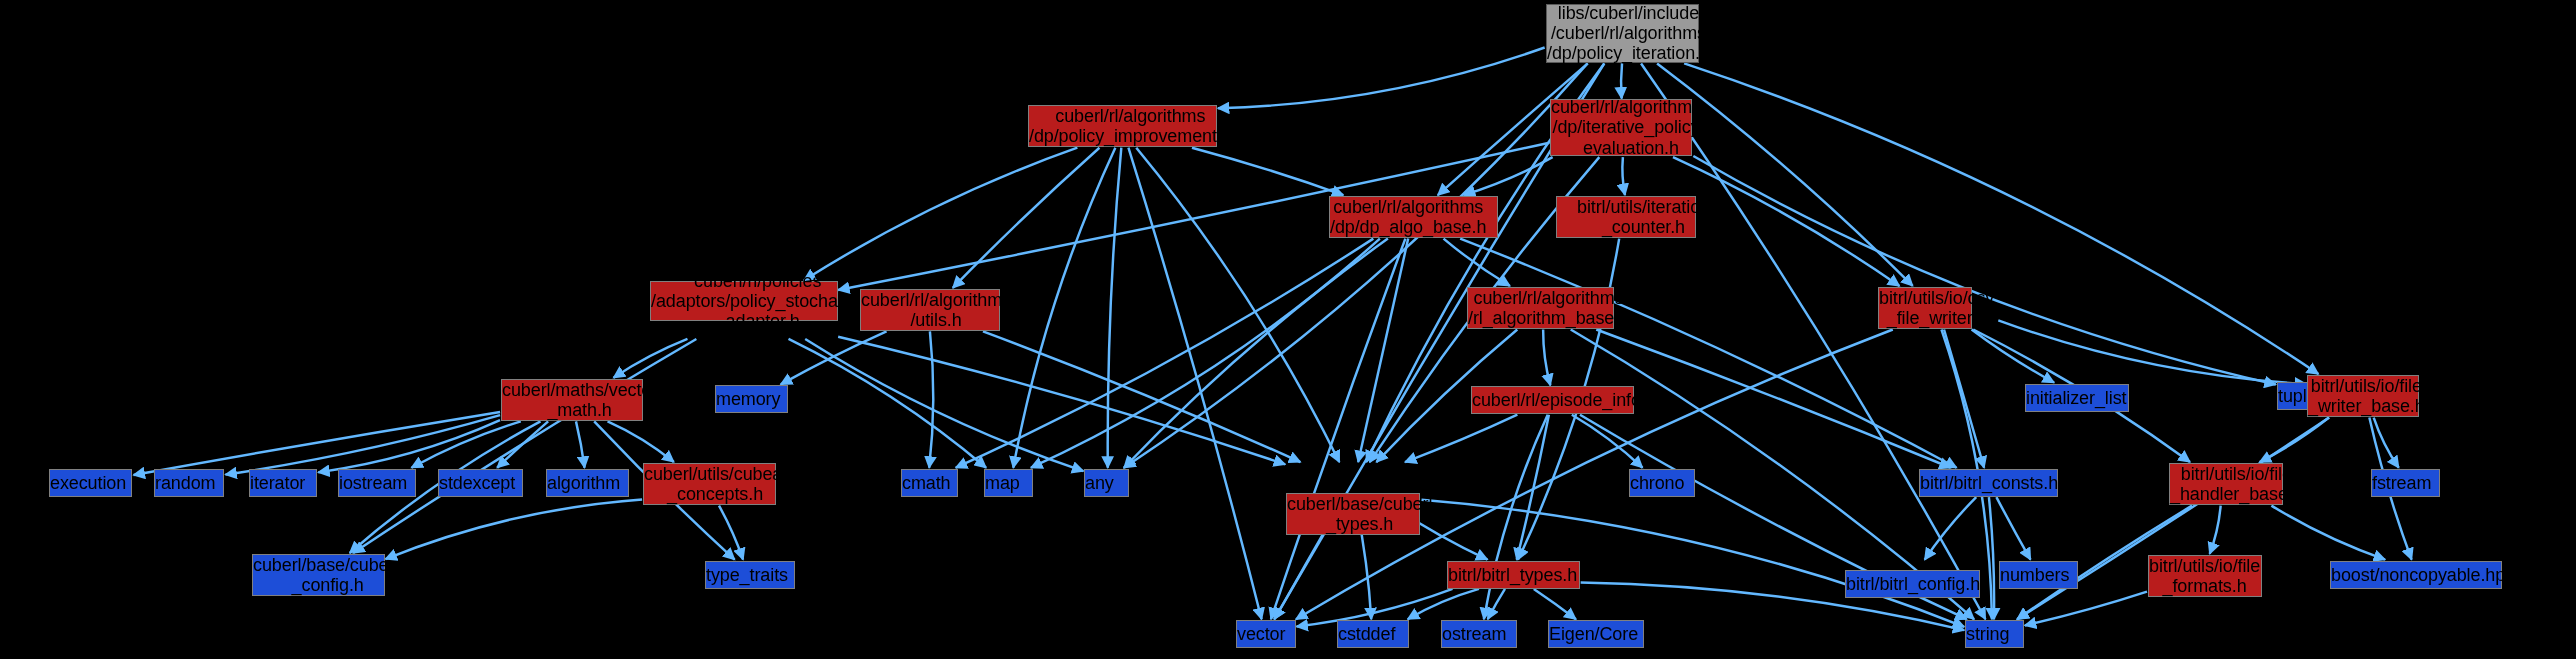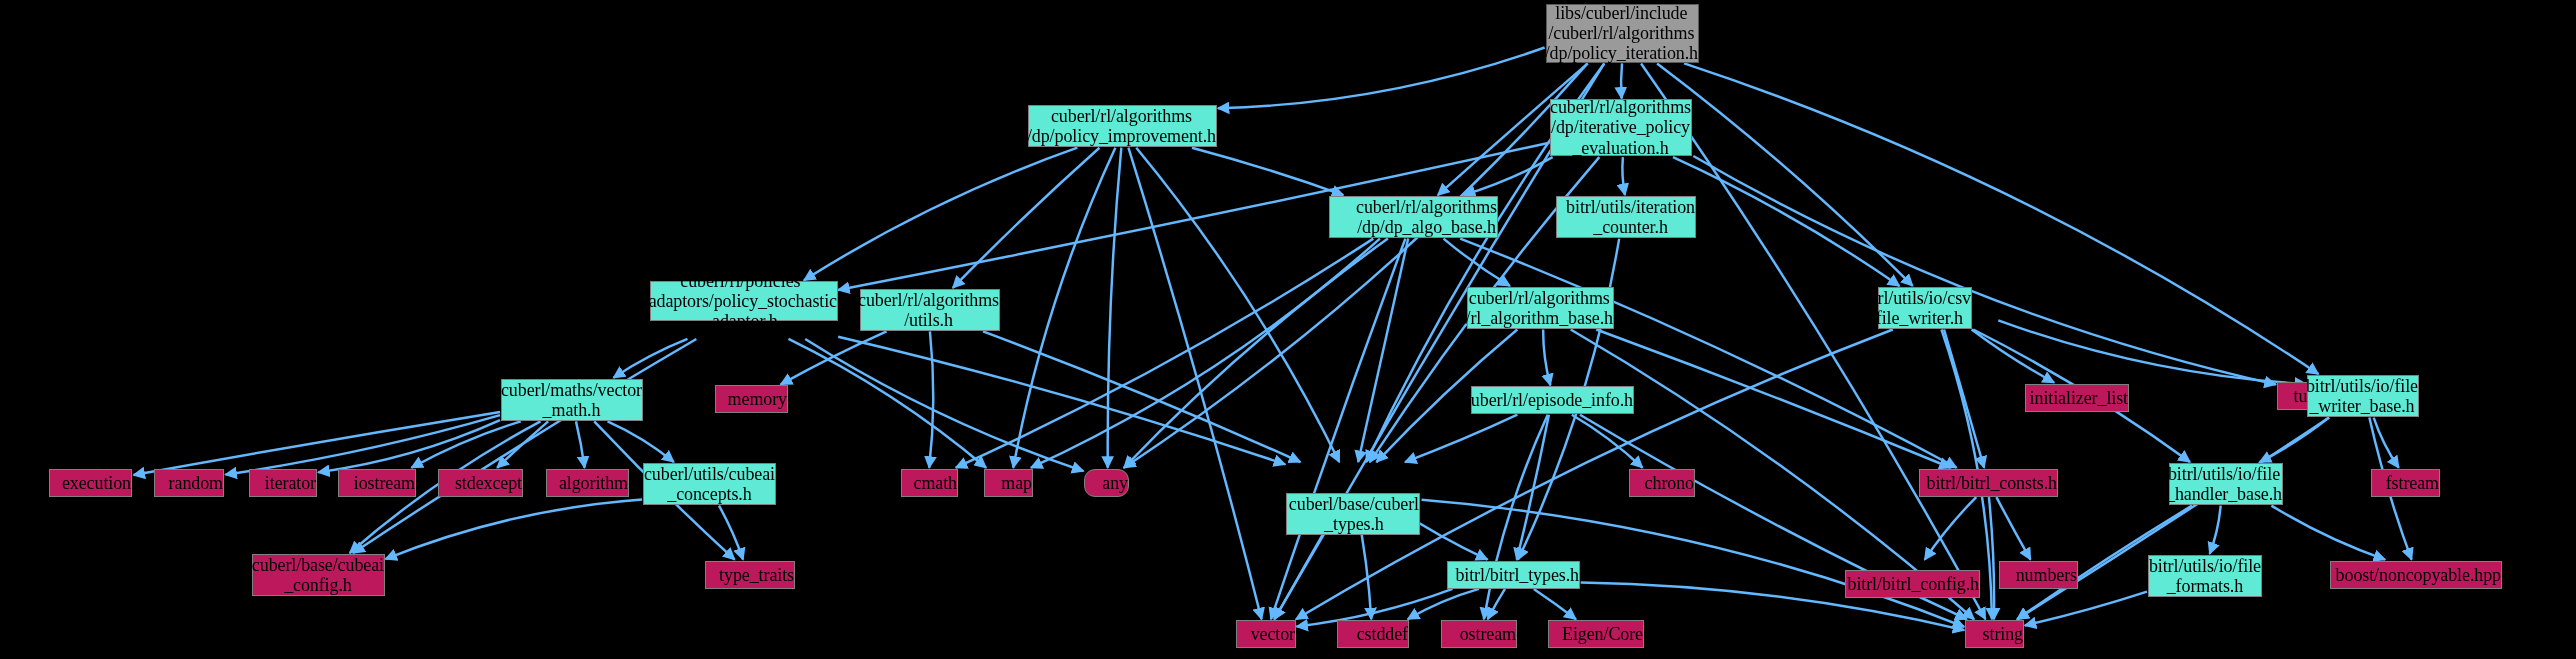--- a/index.html
+++ b/index.html
@@ -19,32 +19,31 @@
     position: absolute;
     left: 0; top: 0;
     width: 2576px; height: 659px;
   }
   .node {
     position: absolute;
     box-sizing: border-box;
     border: 1.4px solid #808080;
     display: flex;
     align-items: center;
-    justify-content: flex-end;
+    justify-content: flex-start;
     text-align: center;
     color: #000000;
     font-size: 18px;
     line-height: 1.12;
     white-space: pre;
     letter-spacing: -0.1px;
     overflow: visible;
-    font-family: Liberation Serif, serif;
-  }
-  .node.ext { background: #be185d; }
-  .node.local { background: #5eead4; }
+  }
+  .node.ext { background: #1d4ed8; }
+  .node.local { background: #b91c1c; }
   .node.root { background: #9a9a9a; border-color: #5a5a5a; }
   .node-label { display:block; }
 </style>
 </head>
 <body>
 
 <div id="graph-root">
   <svg class="edges" viewBox="0 0 2720 696" preserveAspectRatio="none">
     <defs>
       <marker id="arrow" viewBox="0 0 10 10" refX="9" refY="5" markerWidth="5.2" markerHeight="5.2" orient="auto-start-reverse">
@@ -142,21 +141,21 @@
       <div class="node root" style="left: 1546px; top: 3.8px; width: 153px; height: 59px;"><span class="node-label">libs/cuberl/include
 /cuberl/rl/algorithms
 /dp/policy_iteration.h</span></div>
       <div class="node local" style="left: 1028px; top: 105px; width: 189px; height: 42px;"><span class="node-label">cuberl/rl/algorithms
 /dp/policy_improvement.h</span></div>
       <div class="node local" style="left: 1550px; top: 99px; width: 142px; height: 57px;"><span class="node-label">cuberl/rl/algorithms
 /dp/iterative_policy
 _evaluation.h</span></div>
       <div class="node local" style="left: 1329px; top: 196px; width: 169px; height: 42px;"><span class="node-label">cuberl/rl/algorithms
 /dp/dp_algo_base.h</span></div>
-      <div class="node local" style="left: 1556px; top: 196px; width: 140px; height: 42px;"><span class="node-label">bitrl/utils/iteration
+      <div class="node local" style="left: 1556px; top: 196px; width: 140px; height: 42px; padding-left: 20px;"><span class="node-label">bitrl/utils/iteration
 _counter.h</span></div>
       <div class="node local" style="left: 650px; top: 281px; width: 188px; height: 40px;"><span class="node-label">cuberl/rl/policies
 /adaptors/policy_stochastic
 _adaptor.h</span></div>
       <div class="node local" style="left: 860px; top: 289px; width: 140px; height: 42px;"><span class="node-label">cuberl/rl/algorithms
 /utils.h</span></div>
       <div class="node local" style="left: 1467px; top: 287px; width: 147px; height: 42px;"><span class="node-label">cuberl/rl/algorithms
 /rl_algorithm_base.h</span></div>
       <div class="node local" style="left: 1878px; top: 287px; width: 94px; height: 42px;"><span class="node-label">bitrl/utils/io/csv
 _file_writer.h</span></div>
@@ -171,21 +170,21 @@
       <div class="node ext" style="left: 49px; top: 469px; width: 83px; height: 27.5px;"><span class="node-label">execution</span></div>
       <div class="node ext" style="left: 154px; top: 469px; width: 70px; height: 27.5px;"><span class="node-label">random</span></div>
       <div class="node ext" style="left: 249px; top: 469px; width: 68px; height: 27.5px;"><span class="node-label">iterator</span></div>
       <div class="node ext" style="left: 338px; top: 469px; width: 78px; height: 28px;"><span class="node-label">iostream</span></div>
       <div class="node ext" style="left: 438px; top: 469px; width: 85px; height: 27.5px;"><span class="node-label">stdexcept</span></div>
       <div class="node ext" style="left: 546px; top: 469px; width: 83px; height: 27.5px;"><span class="node-label">algorithm</span></div>
       <div class="node local" style="left: 643px; top: 463px; width: 133px; height: 42px;"><span class="node-label">cuberl/utils/cubeai
 _concepts.h</span></div>
       <div class="node ext" style="left: 901px; top: 469px; width: 57px; height: 27.5px;"><span class="node-label">cmath</span></div>
       <div class="node ext" style="left: 984px; top: 469px; width: 49px; height: 27.5px;"><span class="node-label">map</span></div>
-      <div class="node ext" style="left: 1084px; top: 469px; width: 45px; height: 27.5px; border-radius: 11px;"><span class="node-label">any</span></div>
+      <div class="node ext" style="left: 1084px; top: 469px; width: 45px; height: 27.5px;"><span class="node-label">any</span></div>
       <div class="node local" style="left: 1286px; top: 463px; width: 134px; height: 42px; margin-top: 30px;"><span class="node-label">cuberl/base/cuberl
 _types.h</span></div>
       <div class="node ext" style="left: 1629px; top: 469px; width: 66px; height: 27.5px;"><span class="node-label">chrono</span></div>
       <div class="node ext" style="left: 1919px; top: 469px; width: 139px; height: 27.5px;"><span class="node-label">bitrl/bitrl_consts.h</span></div>
       <div class="node local" style="left: 2169px; top: 463px; width: 114px; height: 42px;"><span class="node-label">bitrl/utils/io/file
 _handler_base.h</span></div>
       <div class="node ext" style="left: 2371px; top: 469px; width: 69px; height: 27.5px;"><span class="node-label">fstream</span></div>
       <div class="node ext" style="left: 252px; top: 554px; width: 133px; height: 42px;"><span class="node-label">cuberl/base/cubeai
 _config.h</span></div>
       <div class="node ext" style="left: 705px; top: 561px; width: 90px; height: 27.5px;"><span class="node-label">type_traits</span></div>

